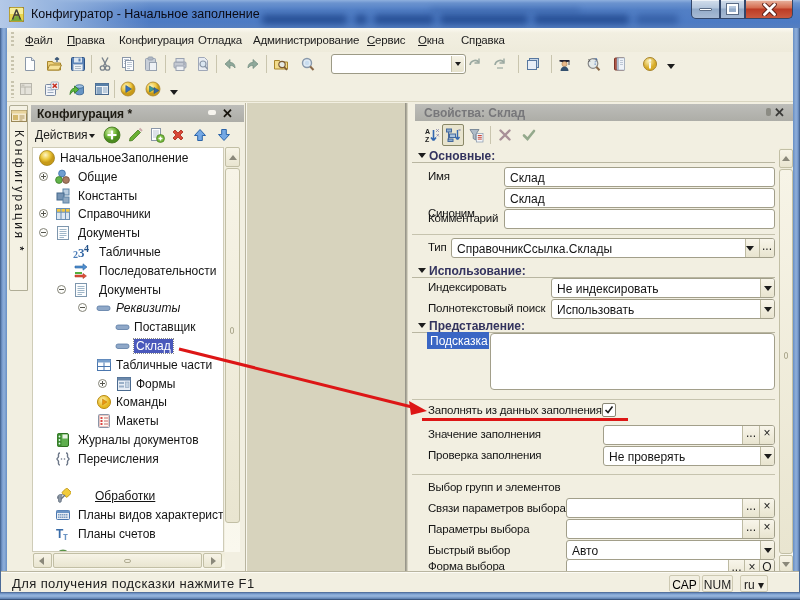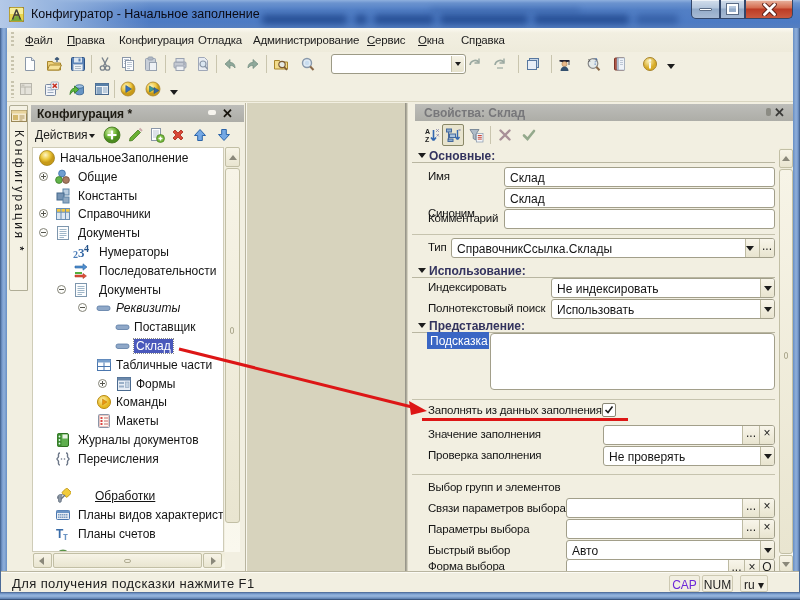--- a/index.html
+++ b/index.html
@@ -437,21 +437,21 @@
               <path d="M4.5 4.5 H11.5 M4.5 6.5 H11.5 M4.5 8.5 H11.5 M4.5 10.5 H11.5 M4.5 12.5 H9" stroke="#9fb6c8" stroke-width="1"></path>
             </svg></div>
   <div class="lbl" style="left:45px;">Документы</div>
 </div>
 <div class="trow" style="top:95px;">
   <div class="ticon16" style="left:40px;"><svg width="16" height="16" viewBox="0 0 16 16">
               <text x="0" y="14" font-family="Liberation Serif" font-size="10" font-weight="bold" fill="#4a7cb8">2</text>
               <text x="5" y="13" font-family="Liberation Serif" font-size="13" font-weight="bold" fill="#3a6ca8">3</text>
               <text x="11" y="8" font-family="Liberation Serif" font-size="10" font-weight="bold" fill="#204f86">4</text>
             </svg></div>
-  <div class="lbl" style="left:66px;">Нумераторы</div>
+  <div class="lbl" style="left:66px;">Табличные</div>
 </div>
 <div class="trow" style="top:114px;">
   <div class="ticon16" style="left:40px;"><svg width="16" height="16" viewBox="0 0 16 16">
               <path d="M2 4.5 h8 v-2.2 l4 3.2 -4 3.2 v-2.2 h-8 z" fill="#4f8fd0" stroke="#2a62a0" stroke-width="0.6" transform="translate(0,-1.5)"></path>
               <path d="M2 9 h7 l0 2 h-7 z" fill="#52b03c"></path>
               <path d="M2 12 h8 v-1.6 l3.5 2.6 -3.5 2.6 v-1.6 h-8 z" fill="#e05038" stroke="#a03020" stroke-width="0.5"></path>
             </svg></div>
   <div class="lbl" style="left:66px;">Последовательности</div>
 </div>
 <div class="trow" style="top:133px;">
@@ -746,21 +746,21 @@
     <div class="sbtn" style="left:371px;top:452px;width:14px;height:17px;">
         <div class="arr" style="left:2px;top:6px;border:4px solid transparent;border-top:5px solid #8a887a;"></div>
       </div>
     <div class="sbtn" style="left:371px;top:66px;width:14px;height:385px;border-radius:3px;">
         <div style="position:absolute;left:4px;top:182px;width:4px;height:7px;border:1px solid #b0ac92;border-radius:2px;"></div>
       </div>
   </div>
 
   <div class="abs" id="statusbar">
     <div class="msg">Для получения подсказки нажмите F1</div>
-    <div class="scell" style="left:668px;width:31px;color:#6d28d9;">CAP</div>
+    <div class="scell" style="left:668px;width:31px;color:#000000;">CAP</div>
     <div class="scell" style="left:701px;width:31px;color:#1c1c1c;">NUM</div>
     <div class="scell" style="left:739px;width:28px;color:#1c1c1c;">ru ▾</div>
 
   </div>
 
   <svg class="abs" id="redarrow" width="800" height="600">
     <line x1="179" y1="349" x2="416" y2="408" stroke="#dd1616" stroke-width="3"></line>
     <polygon points="427,411 409,401 411,415" fill="#dd1616"></polygon>
     <rect x="422" y="418" width="206" height="3" fill="#dd1616"></rect>
   </svg>

